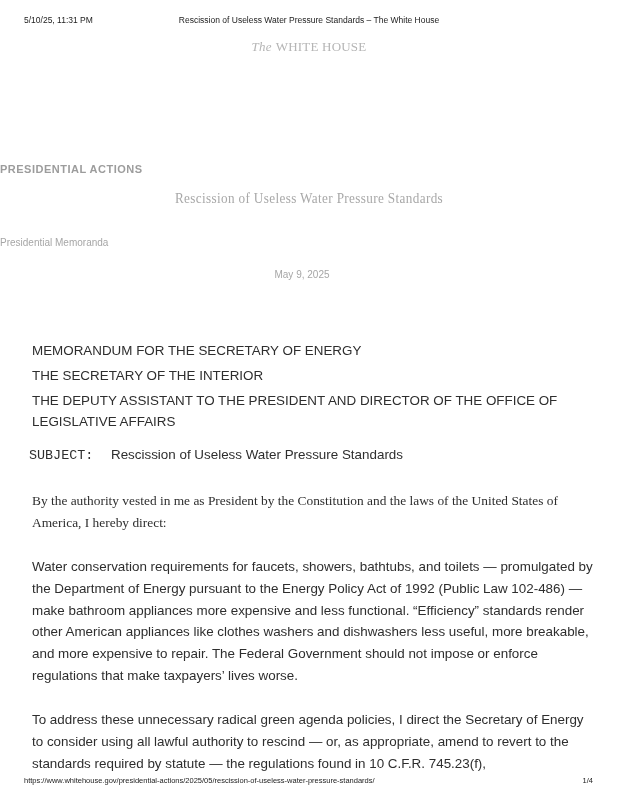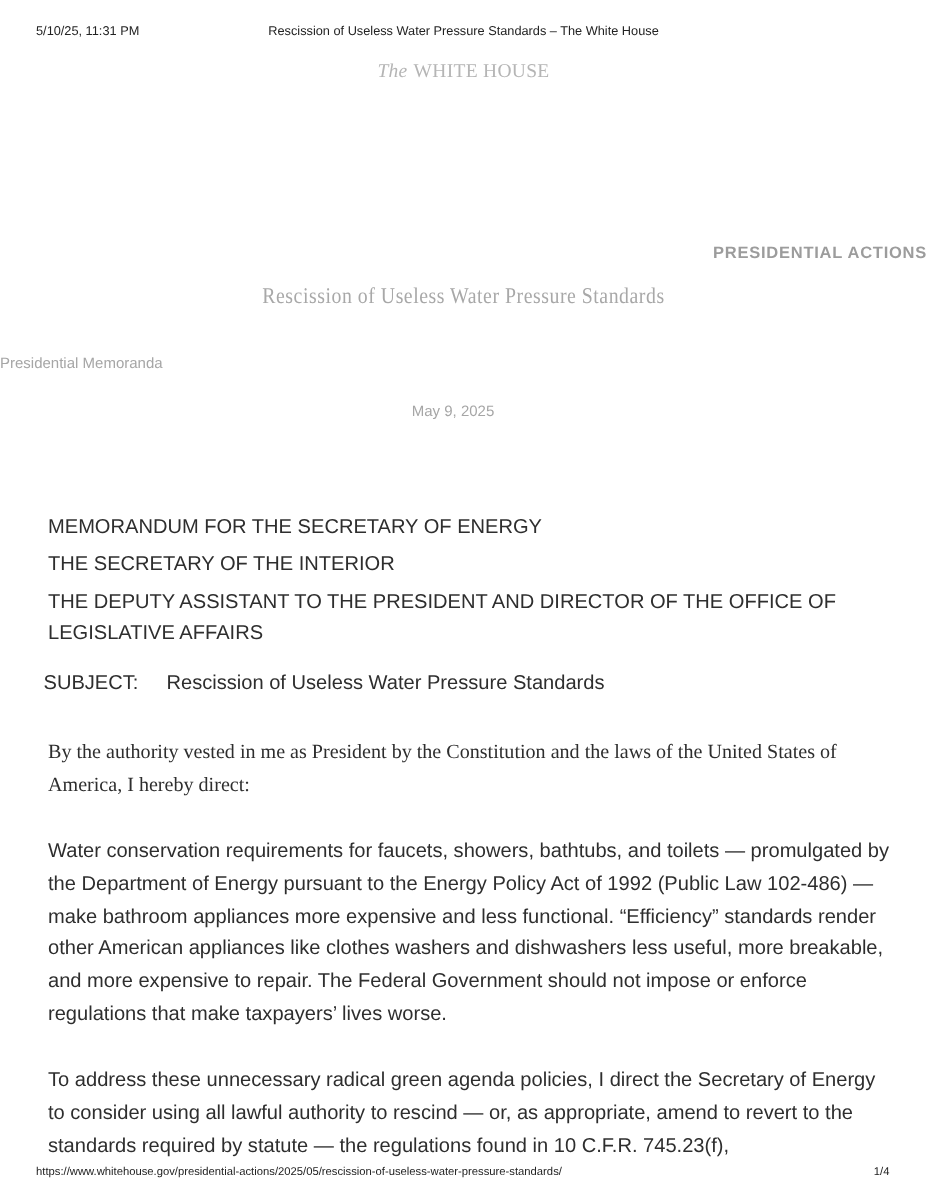--- a/index.html
+++ b/index.html
@@ -2,29 +2,29 @@
 <html><head>
 <meta charset="utf-8">
 <style>
   html, body { margin: 0; padding: 0; background: #ffffff; }
   body { width: 618px; height: 800px; position: relative; overflow: hidden; font-family: "Liberation Sans", sans-serif; color: #2b2b2b; }
   .print-header { position: absolute; top: 15px; left: 0; width: 618px; font-size: 8.5px; color: #222; font-family: "Liberation Sans", sans-serif; }
   .print-header .date { position: absolute; left: 24px; }
   .print-header .ptitle { position: absolute; left: 0; width: 618px; text-align: center; }
   .logo { position: absolute; top: 39px; left: 0; width: 618px; text-align: center; font-family: "Liberation Serif", serif; color: #b5b5b5; font-size: 13px; letter-spacing: 0.2px; }
   .logo .the { font-style: italic; margin-right: 4px; }
-  .section-label { position: absolute; top: 163px; left: 0; width: 618px; text-align: right; font-size: 11px; font-weight: bold; color: #9c9c9c; letter-spacing: 0.5px; }
+  .section-label { position: absolute; top: 163px; left: 0; width: 618px; text-align: left; font-size: 11px; font-weight: bold; color: #9c9c9c; letter-spacing: 0.5px; }
   .doc-title { position: absolute; top: 190px; left: 0; width: 618px; text-align: center; font-family: "Liberation Serif", serif; color: #a8a8a8; font-size: 15px; letter-spacing: 0.4px; transform: scaleX(0.88); }
   .doc-type { position: absolute; top: 237px; left: 0; width: 618px; text-align: left; font-size: 10px; color: #a6a6a6; }
   .doc-date { position: absolute; top: 269px; left: 0; width: 604px; text-align: center; font-size: 10px; color: #a6a6a6; }
   .body-text { position: absolute; left: 29px; width: 570px; font-size: 13.4px; line-height: 21.8px; color: #2e2e2e; }
   .body-text p { margin: 3px; }
   .memo { top: 337px; }
   .subject { top: 444px; }
-  .subject .lbl { display: inline-block; width: 82px; }
+  .subject .lbl { display: inline-block; width: 82px; font-family: Liberation Mono, monospace; }
   .para1 { top: 487px; font-family: Liberation Serif, serif; }
   .para2 { top: 553px; }
   .para3 { top: 706px; }
   .print-footer { position: absolute; top: 776px; left: 0; width: 618px; font-size: 7.5px; color: #222; }
   .print-footer .url { position: absolute; left: 24px; }
   .print-footer .page { position: absolute; right: 25px; }
 </style>
 </head>
 <body>
 

